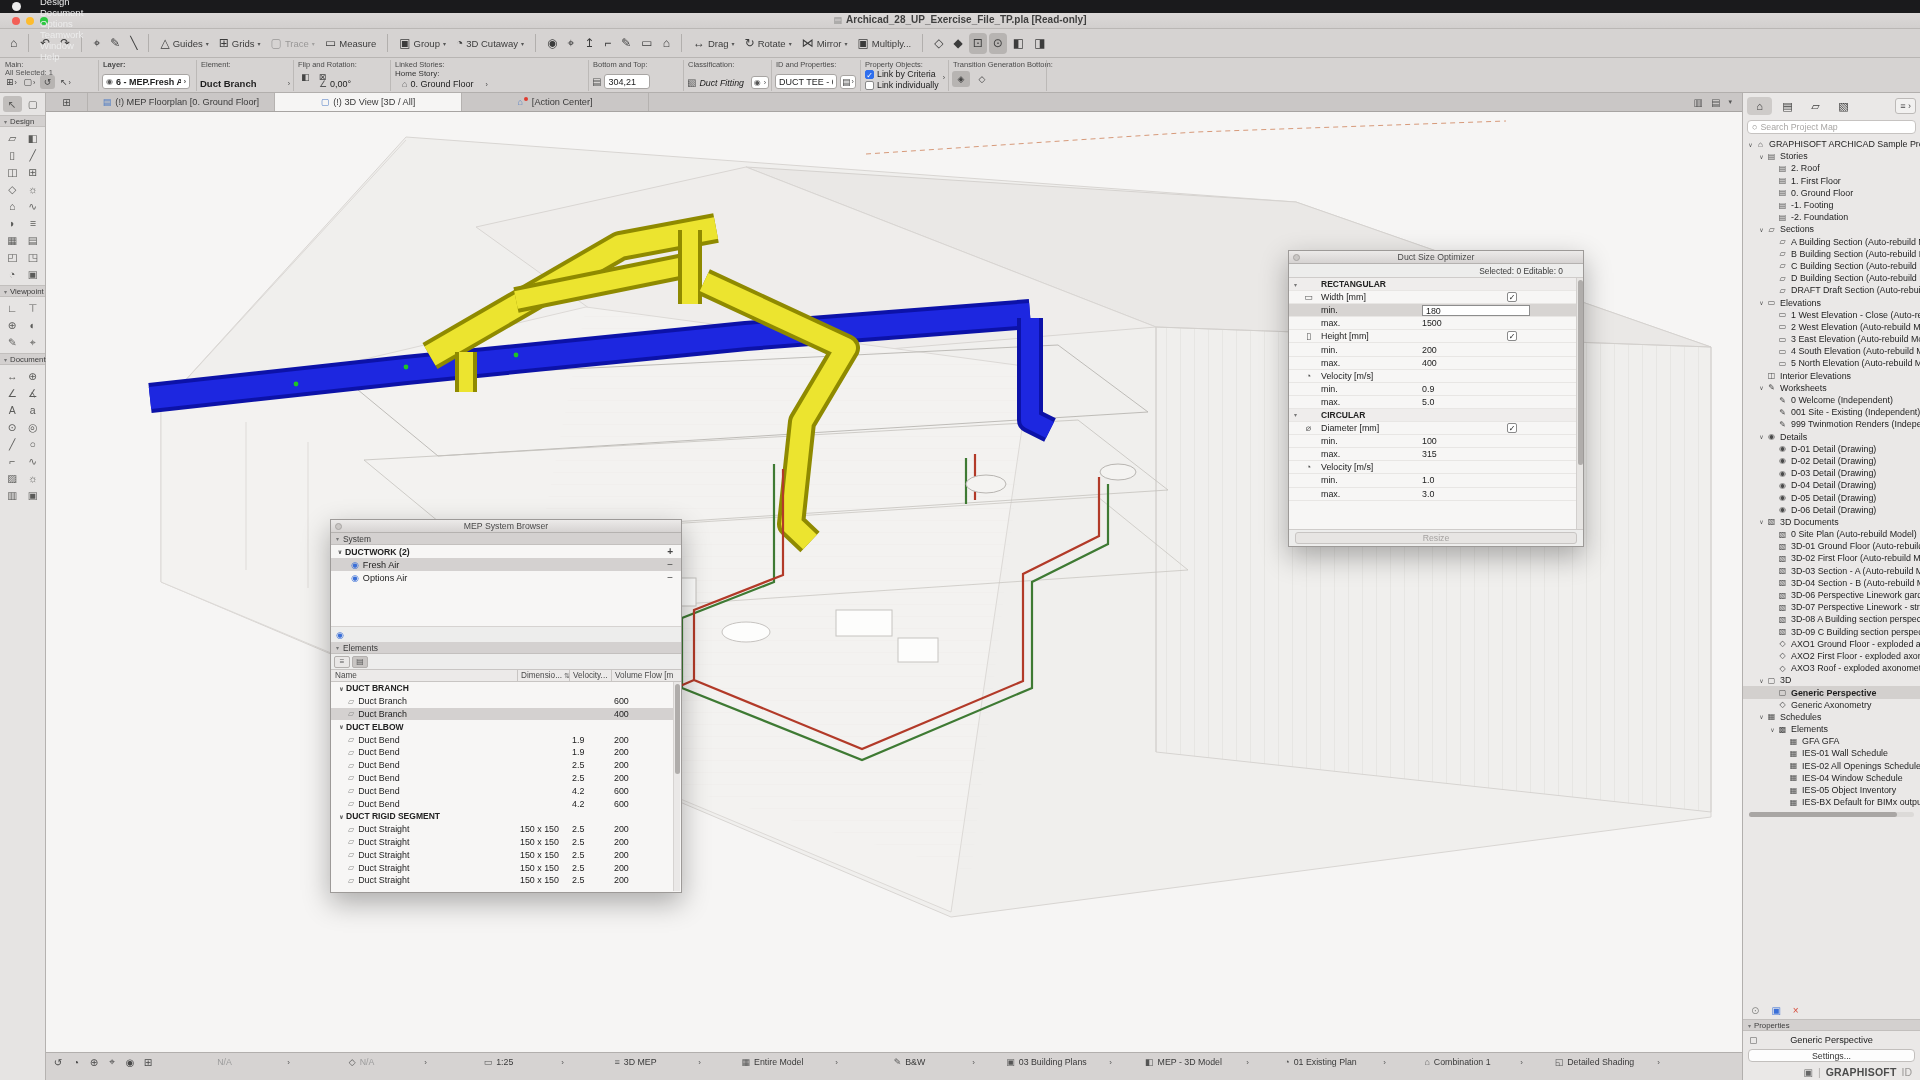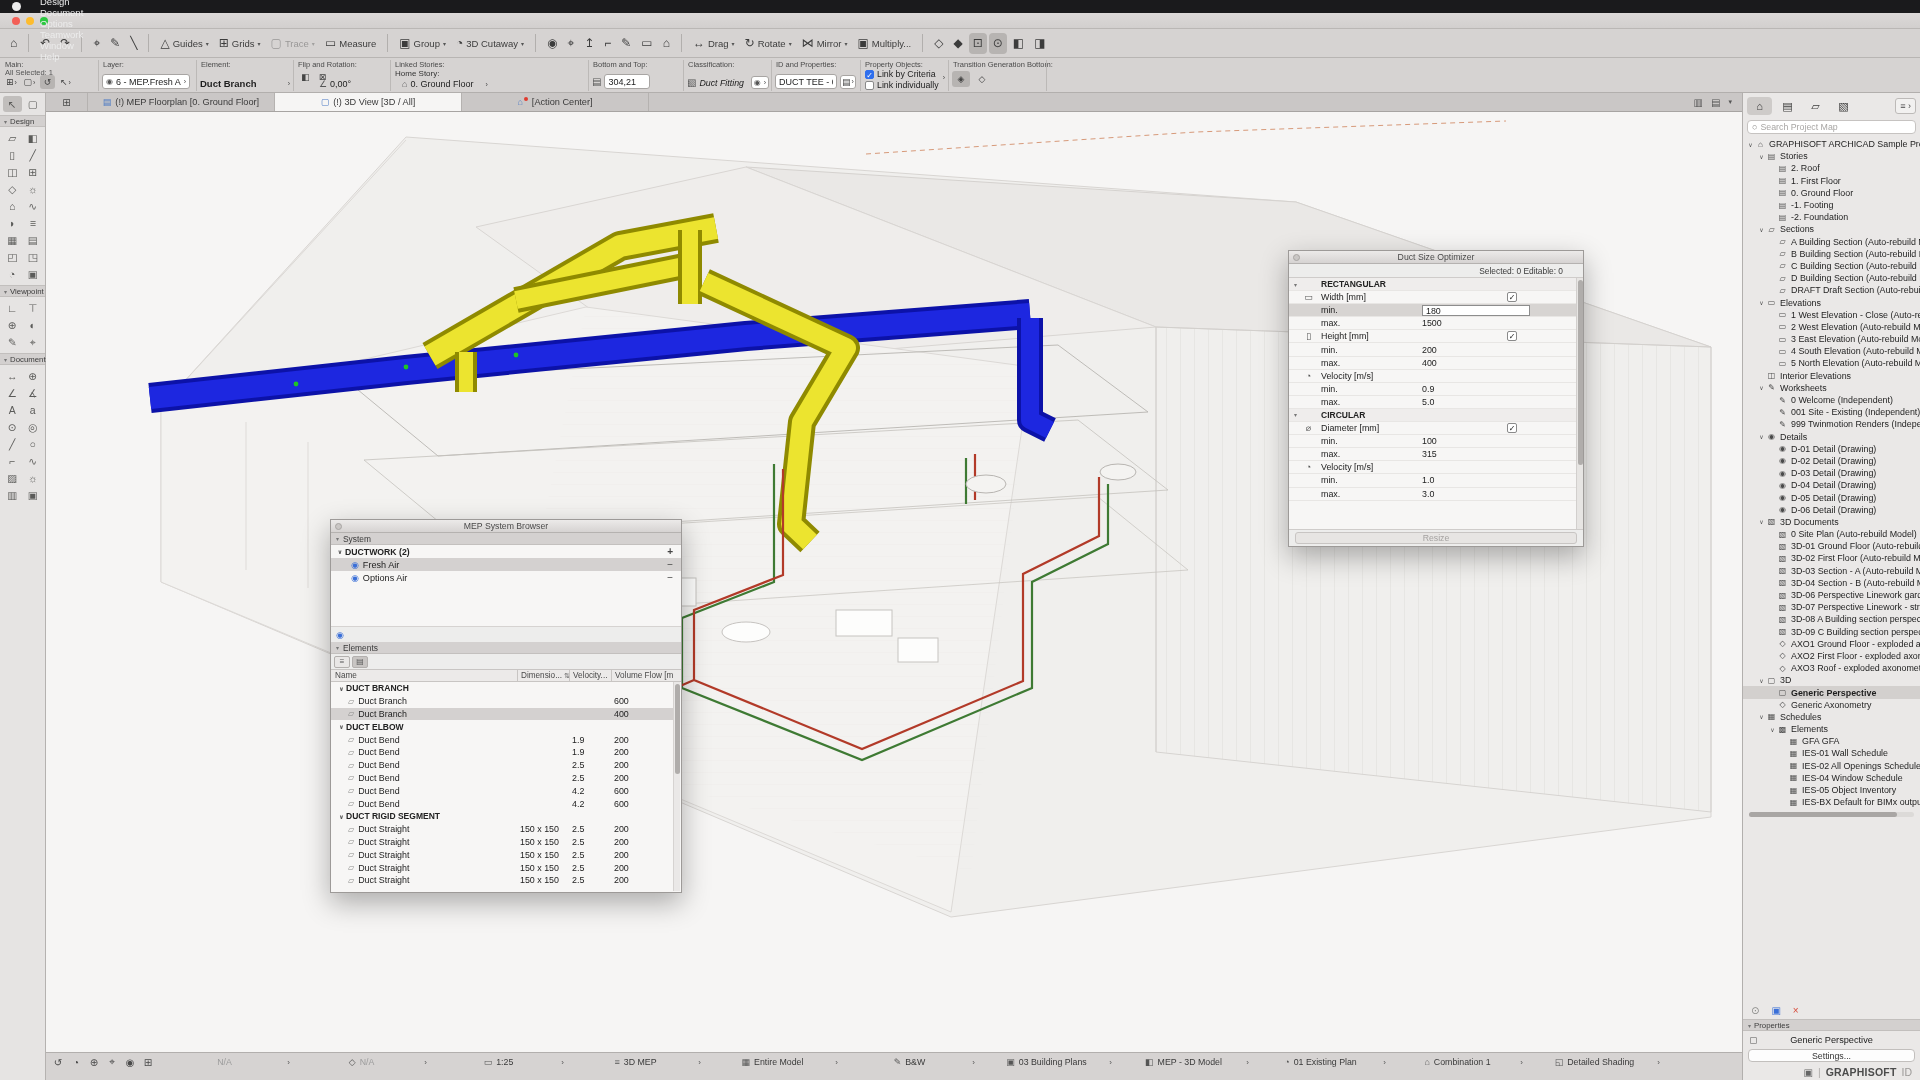--- a/index.html
+++ b/index.html
@@ -157,20 +157,21 @@
       <span class="mb-item">Teamwork</span>
       <span class="mb-item">Window</span>
       <span class="mb-item">Help</span>
     </span>
 </div>
 
 <div class="titlebar">
   <span class="tl r"></span>
   <span class="tl y"></span>
   <span class="tl g"></span>
+  <div class="tb-title"><span class="tb-doc-ic">▤</span><span>Archicad_28_UP_Exercise_File_TP.pla [Read-only]</span></div>
 </div>
 
 <div class="toolbar" id="toolbar-items">
     <span class="tb-btn">
       <span class="tb-glyph">⌂</span>
     </span>
     <span class="tb-sep"></span>
     <span class="tb-btn">
       <span class="tb-glyph">↶</span>
     </span>
@@ -286,21 +287,21 @@
     <span class="ib-label">Main:</span>
     <span class="ib-sub">All Selected: 1</span>
     <div class="ib-row">
       <span class="mini-btn">⊞<span class="ib-chev">›</span></span>
       <span class="mini-btn">▢<span class="ib-chev">›</span></span>
       <span class="mini-btn pressed">↺</span>
       <span class="mini-btn">↖<span class="ib-chev">›</span></span>
     </div>
   </div>
   <div class="ib-sep" style="left:98px;"></div>
-  <div class="ib-sec" style="left:100px;width:73px;">
+  <div class="ib-sec" style="left:100px;width:73px;font-weight:bold;">
     <span class="ib-label">Layer:</span>
     <div class="ib-row" style="right:2px;">
       <span class="ib-field" style="width:88px;">
           <span class="ib-ic" style="font-size:8px;">◉</span>
           <span style="overflow:hidden;white-space:nowrap;flex:1;">6 - MEP.Fresh Air</span>
           <span class="ib-chev">›</span>
         </span>
     </div>
   </div>
   <div class="ib-sep" style="left:196px;"></div>

